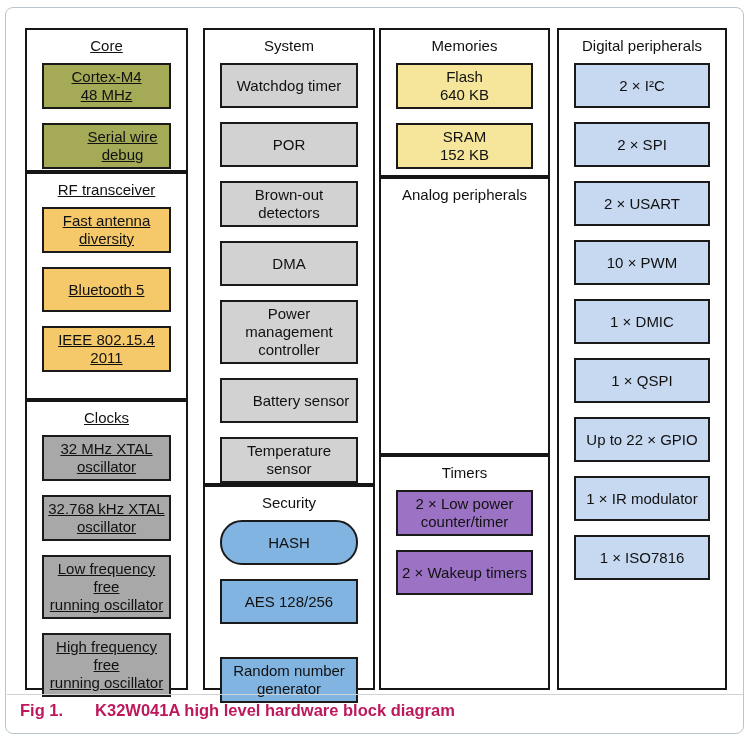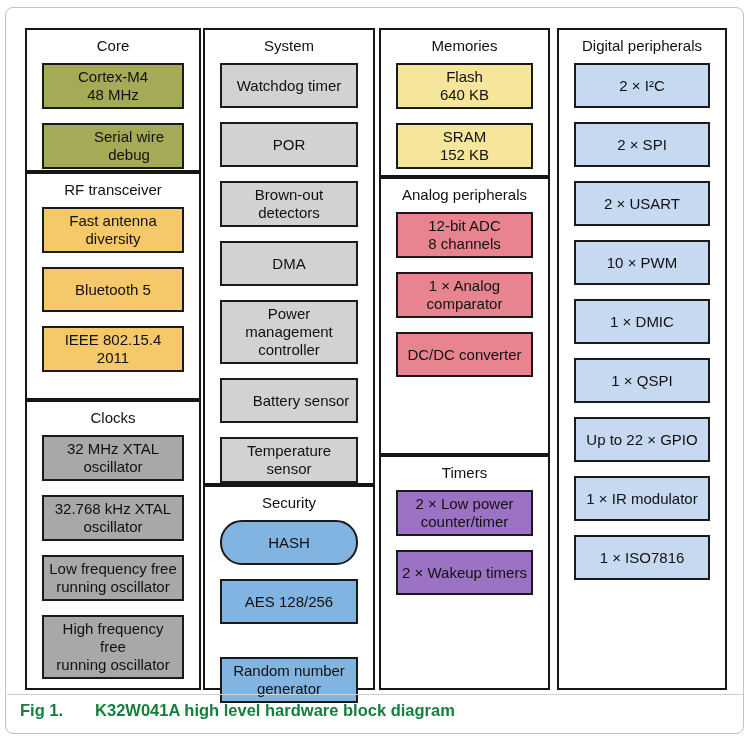--- a/index.html
+++ b/index.html
@@ -9,21 +9,21 @@
   }
   .outer-frame{
     position:absolute;left:5px;top:7px;width:737px;height:725px;
     border:1px solid #b9c5cd;border-radius:8px;pointer-events:none;
   }
   .divider{
     position:absolute;left:7px;width:736px;top:694px;
     border-top:1px solid #ccd4da;
   }
   .col{position:absolute;top:28px;}
-  .col-0{left:25px;width:176px;}
+  .col-0{left:25px;width:163px;text-decoration:underline;}
   .col-1{left:203px;width:172px;}
   .col-2{left:379px;width:171px;}
   .col-3{left:557px;width:170px;}
   .section{
     box-sizing:border-box;width:100%;background:#ffffff;
     border:2px solid #161616;
   }
   .sec-core{height:144px}
   .sec-rf{height:228px}
   .sec-clocks{height:290px}
@@ -124,27 +124,20 @@
           <div class="section-title">Memories</div>
           <div class="blocks">
             <div class="block" style="background: rgb(245, 230, 155); border-color: rgb(26, 26, 26);">Flash
 640 KB</div>
             <div class="block" style="background: rgb(245, 230, 155); border-color: rgb(26, 26, 26);">SRAM
 152 KB</div>
           </div>
         </div>
         <div class="section sec-analog">
           <div class="section-title">Analog peripherals</div>
-          <div class="blocks">
-            <div class="block" style="background: rgb(232, 132, 143); border-color: rgb(26, 26, 26);">12-bit ADC
-8 channels</div>
-            <div class="block" style="background: rgb(232, 132, 143); border-color: rgb(26, 26, 26);">1 × Analog
-comparator</div>
-            <div class="block" style="background: rgb(232, 132, 143); border-color: rgb(26, 26, 26);">DC/DC converter</div>
-          </div>
         </div>
         <div class="section sec-timers">
           <div class="section-title">Timers</div>
           <div class="blocks">
             <div class="block" style="background: rgb(156, 115, 196); border-color: rgb(26, 26, 26);">2 × Low power
 counter/timer</div>
             <div class="block" style="background: rgb(156, 115, 196); border-color: rgb(26, 26, 26);">2 × Wakeup timers</div>
           </div>
         </div>
       </div>
@@ -159,17 +152,17 @@
             <div class="block" style="background: rgb(198, 217, 241); border-color: rgb(26, 26, 26);">1 × DMIC</div>
             <div class="block" style="background: rgb(198, 217, 241); border-color: rgb(26, 26, 26);">1 × QSPI</div>
             <div class="block" style="background: rgb(198, 217, 241); border-color: rgb(26, 26, 26);">Up to 22 × GPIO</div>
             <div class="block" style="background: rgb(198, 217, 241); border-color: rgb(26, 26, 26); text-align: center;">1 × IR modulator</div>
             <div class="block" style="background: rgb(198, 217, 241); border-color: rgb(26, 26, 26);">1 × ISO7816</div>
           </div>
         </div>
       </div>
     </div>
   <div class="divider"></div>
-  <div class="caption" style="color: #15803d;">
+  <div class="caption" style="color: #be185d;">
     <span>Fig 1.</span>
     <span>K32W041A high level hardware block diagram</span>
   </div>
 </div>
 
 </body></html>

